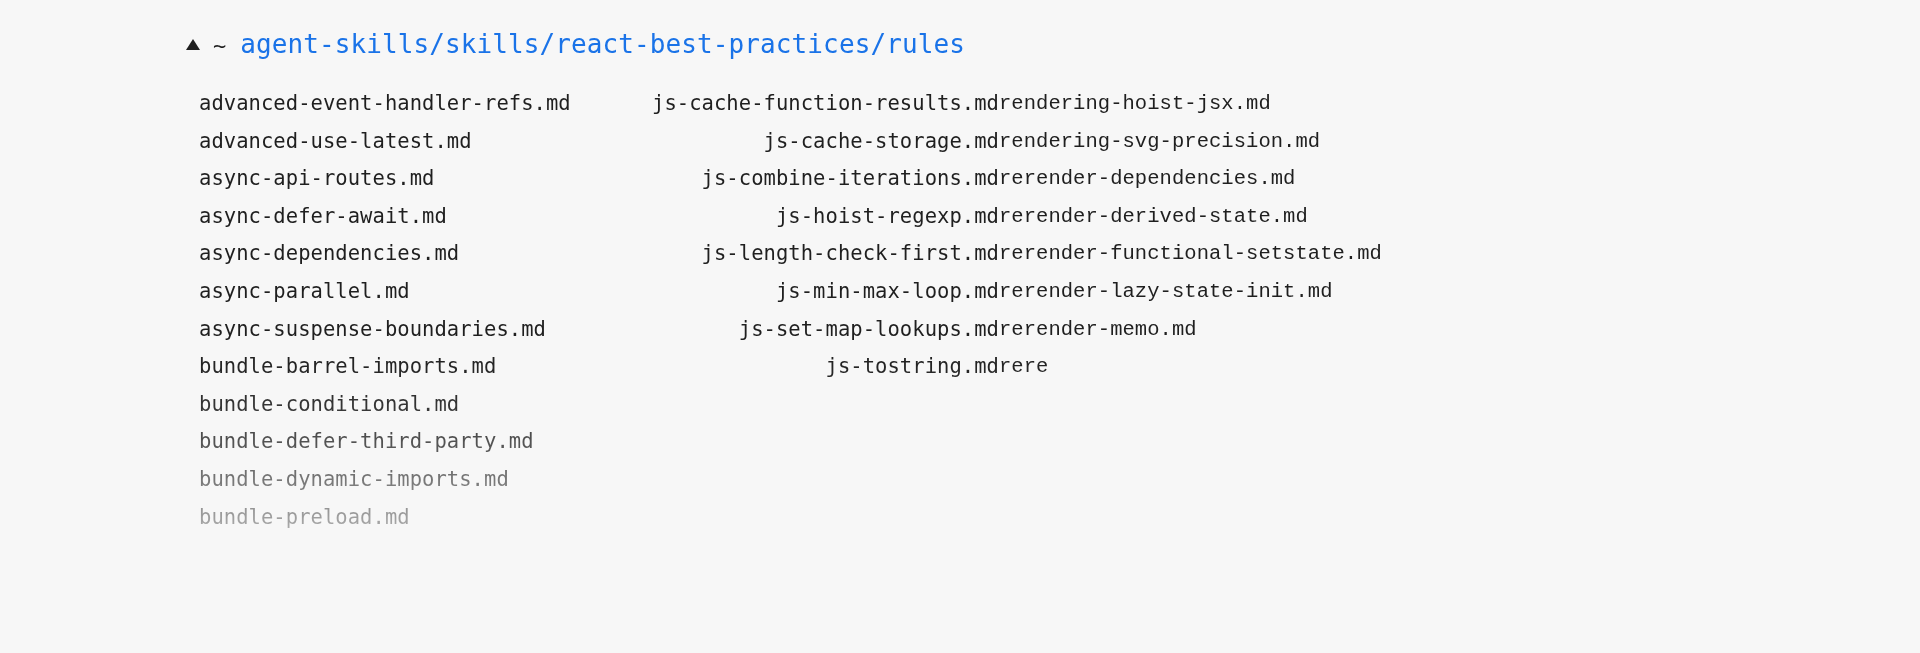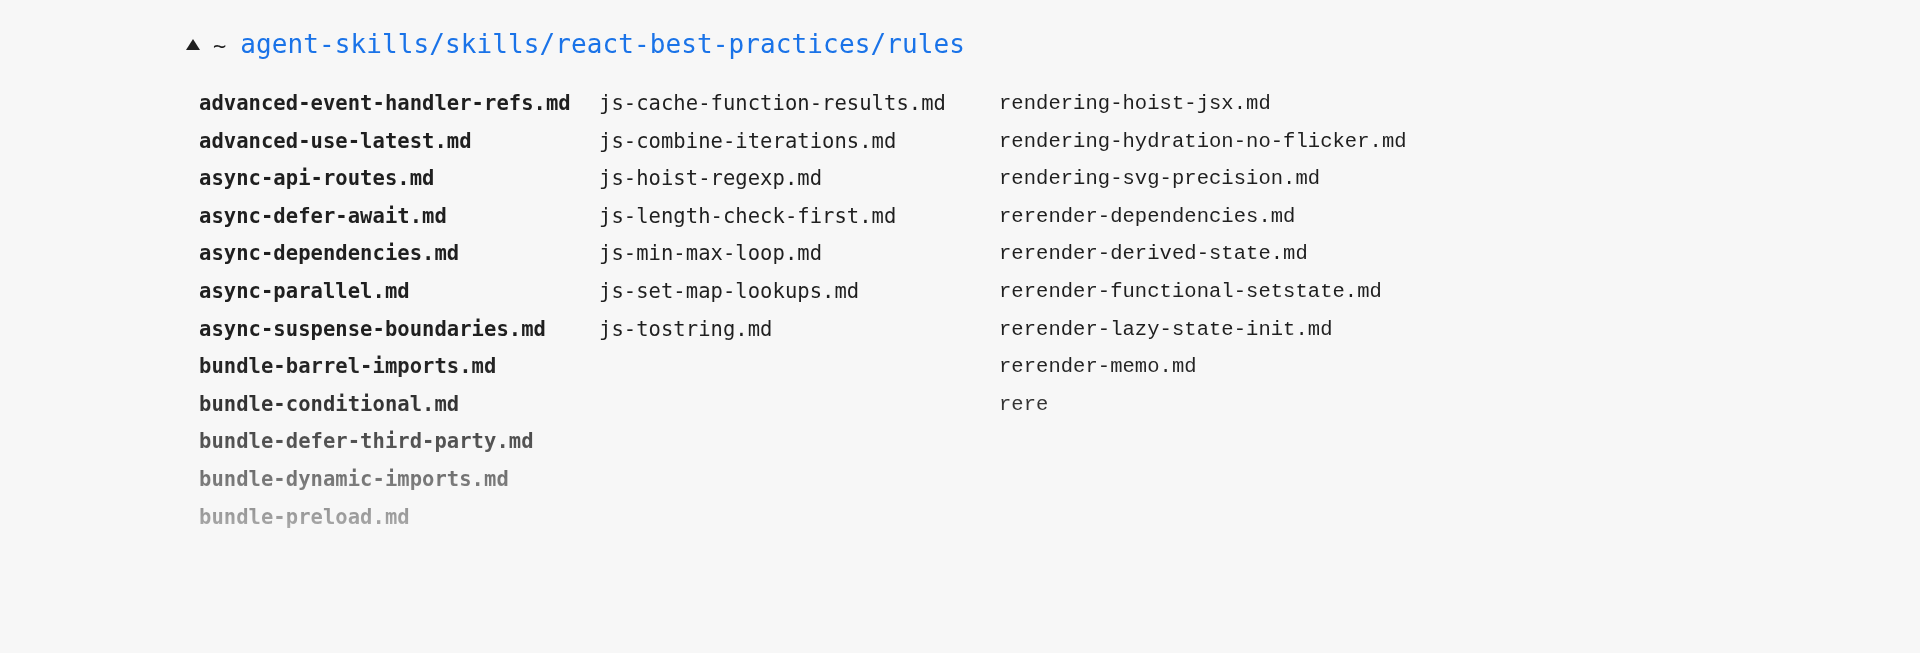--- a/index.html
+++ b/index.html
@@ -66,22 +66,22 @@
     left: 199px;
     top: 85px;
     display: flex;
     width: 1700px;
   }
   .file-column {
     display: flex;
     flex-direction: column;
     white-space: nowrap;
   }
-  .col-0 { width: 400px; font-weight: bold; }
-  .col-1 { width: 400px; }
+  .col-0 { width: 400px; }
+  .col-1 { width: 400px; text-align: right; }
   .col-2 { width: 500px; font-family: Liberation Mono, monospace; }
 
   .file-entry {
     font-size: 20.5px;
     line-height: 37.6px;
     color: #1f1f1f;
     letter-spacing: 0.05px;
     height: 37.6px;
     cursor: pointer;
   }
@@ -125,30 +125,30 @@
         <div class="file-entry">async-parallel.md</div>
         <div class="file-entry">async-suspense-boundaries.md</div>
         <div class="file-entry">bundle-barrel-imports.md</div>
         <div class="file-entry">bundle-conditional.md</div>
         <div class="file-entry">bundle-defer-third-party.md</div>
         <div class="file-entry">bundle-dynamic-imports.md</div>
         <div class="file-entry">bundle-preload.md</div>
       </div>
     <div class="file-column col-1">
         <div class="file-entry">js-cache-function-results.md</div>
+        <div class="file-entry">js-cache-storage.md</div>
         <div class="file-entry">js-combine-iterations.md</div>
         <div class="file-entry">js-hoist-regexp.md</div>
         <div class="file-entry">js-length-check-first.md</div>
         <div class="file-entry">js-min-max-loop.md</div>
         <div class="file-entry">js-set-map-lookups.md</div>
         <div class="file-entry">js-tostring.md</div>
       </div>
     <div class="file-column col-2">
         <div class="file-entry">rendering-hoist-jsx.md</div>
-        <div class="file-entry">rendering-hydration-no-flicker.md</div>
         <div class="file-entry">rendering-svg-precision.md</div>
         <div class="file-entry">rerender-dependencies.md</div>
         <div class="file-entry">rerender-derived-state.md</div>
         <div class="file-entry">rerender-functional-setstate.md</div>
         <div class="file-entry">rerender-lazy-state-init.md</div>
         <div class="file-entry">rerender-memo.md</div>
         <div class="file-entry">rere</div>
       </div>
   </div>
 

